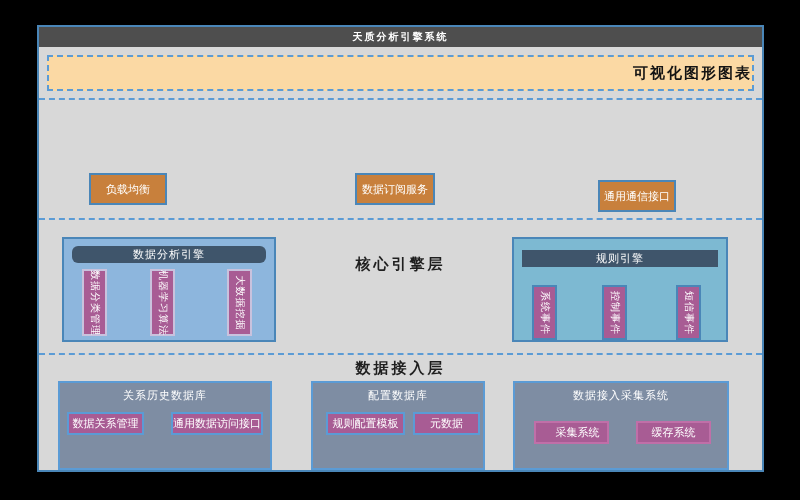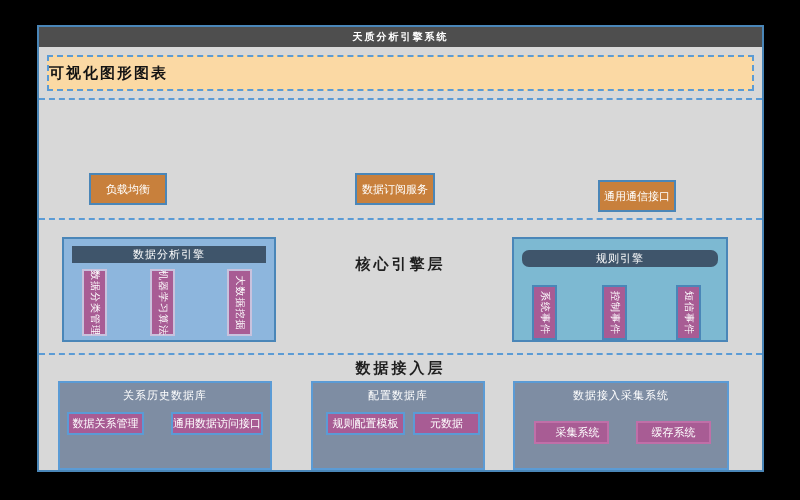--- a/index.html
+++ b/index.html
@@ -26,21 +26,21 @@
     color: #ffffff;
     font-size: 10px; font-weight: bold; letter-spacing: 2px;
     display: flex; align-items: center; justify-content: center;
   }
   .viz-box {
     left: 8px; right: 8px; top: 28px; height: 36px;
     background: #fbd9a4;
     border: 2px dashed #5b9bd5;
     color: #141414;
     font-size: 15px; font-weight: bold; letter-spacing: 2px;
-    display: flex; align-items: center; justify-content: flex-start;
+    display: flex; align-items: center; justify-content: flex-end;
   }
   .h-sep {
     left: 0; right: 0; height: 0;
     border-top: 2px dashed #5b9bd5;
   }
   .sep1 { top: 71px; }
   .sep2 { top: 191px; }
   .sep3 { top: 326px; }
 
   .bus-box {
@@ -77,22 +77,22 @@
     border: 2px solid #4a86b8;
   }
   .engine-left  { left: 23px;  width: 214px; background: #8db6dd; }
   .engine-right { left: 473px; width: 216px; background: #7db9d2; }
   .engine-header {
     left: 8px; right: 8px; height: 17px;
     background: #3f556b;
     color: #ffffff; font-size: 11px; letter-spacing: 1px;
     display: flex; align-items: center; justify-content: center;
   }
-  .engine-left  .engine-header { top: 7px; }
-  .engine-right .engine-header { top: 11px; border-radius: 7px; }
+  .engine-left  .engine-header { top: 7px; border-radius: 6px; }
+  .engine-right .engine-header { top: 11px; }
 
   .vmodule {
     width: 25px;
     background: #a85c94;
     display: flex; align-items: center; justify-content: center;
     overflow: visible;
   }
   .engine-left  .vmodule { top: 30px; height: 67px; border: 2px solid #c9c2dd; }
   .engine-right .vmodule { top: 46px; height: 55px; border: 2px solid #4a86b8; }
   .vmodule span {

